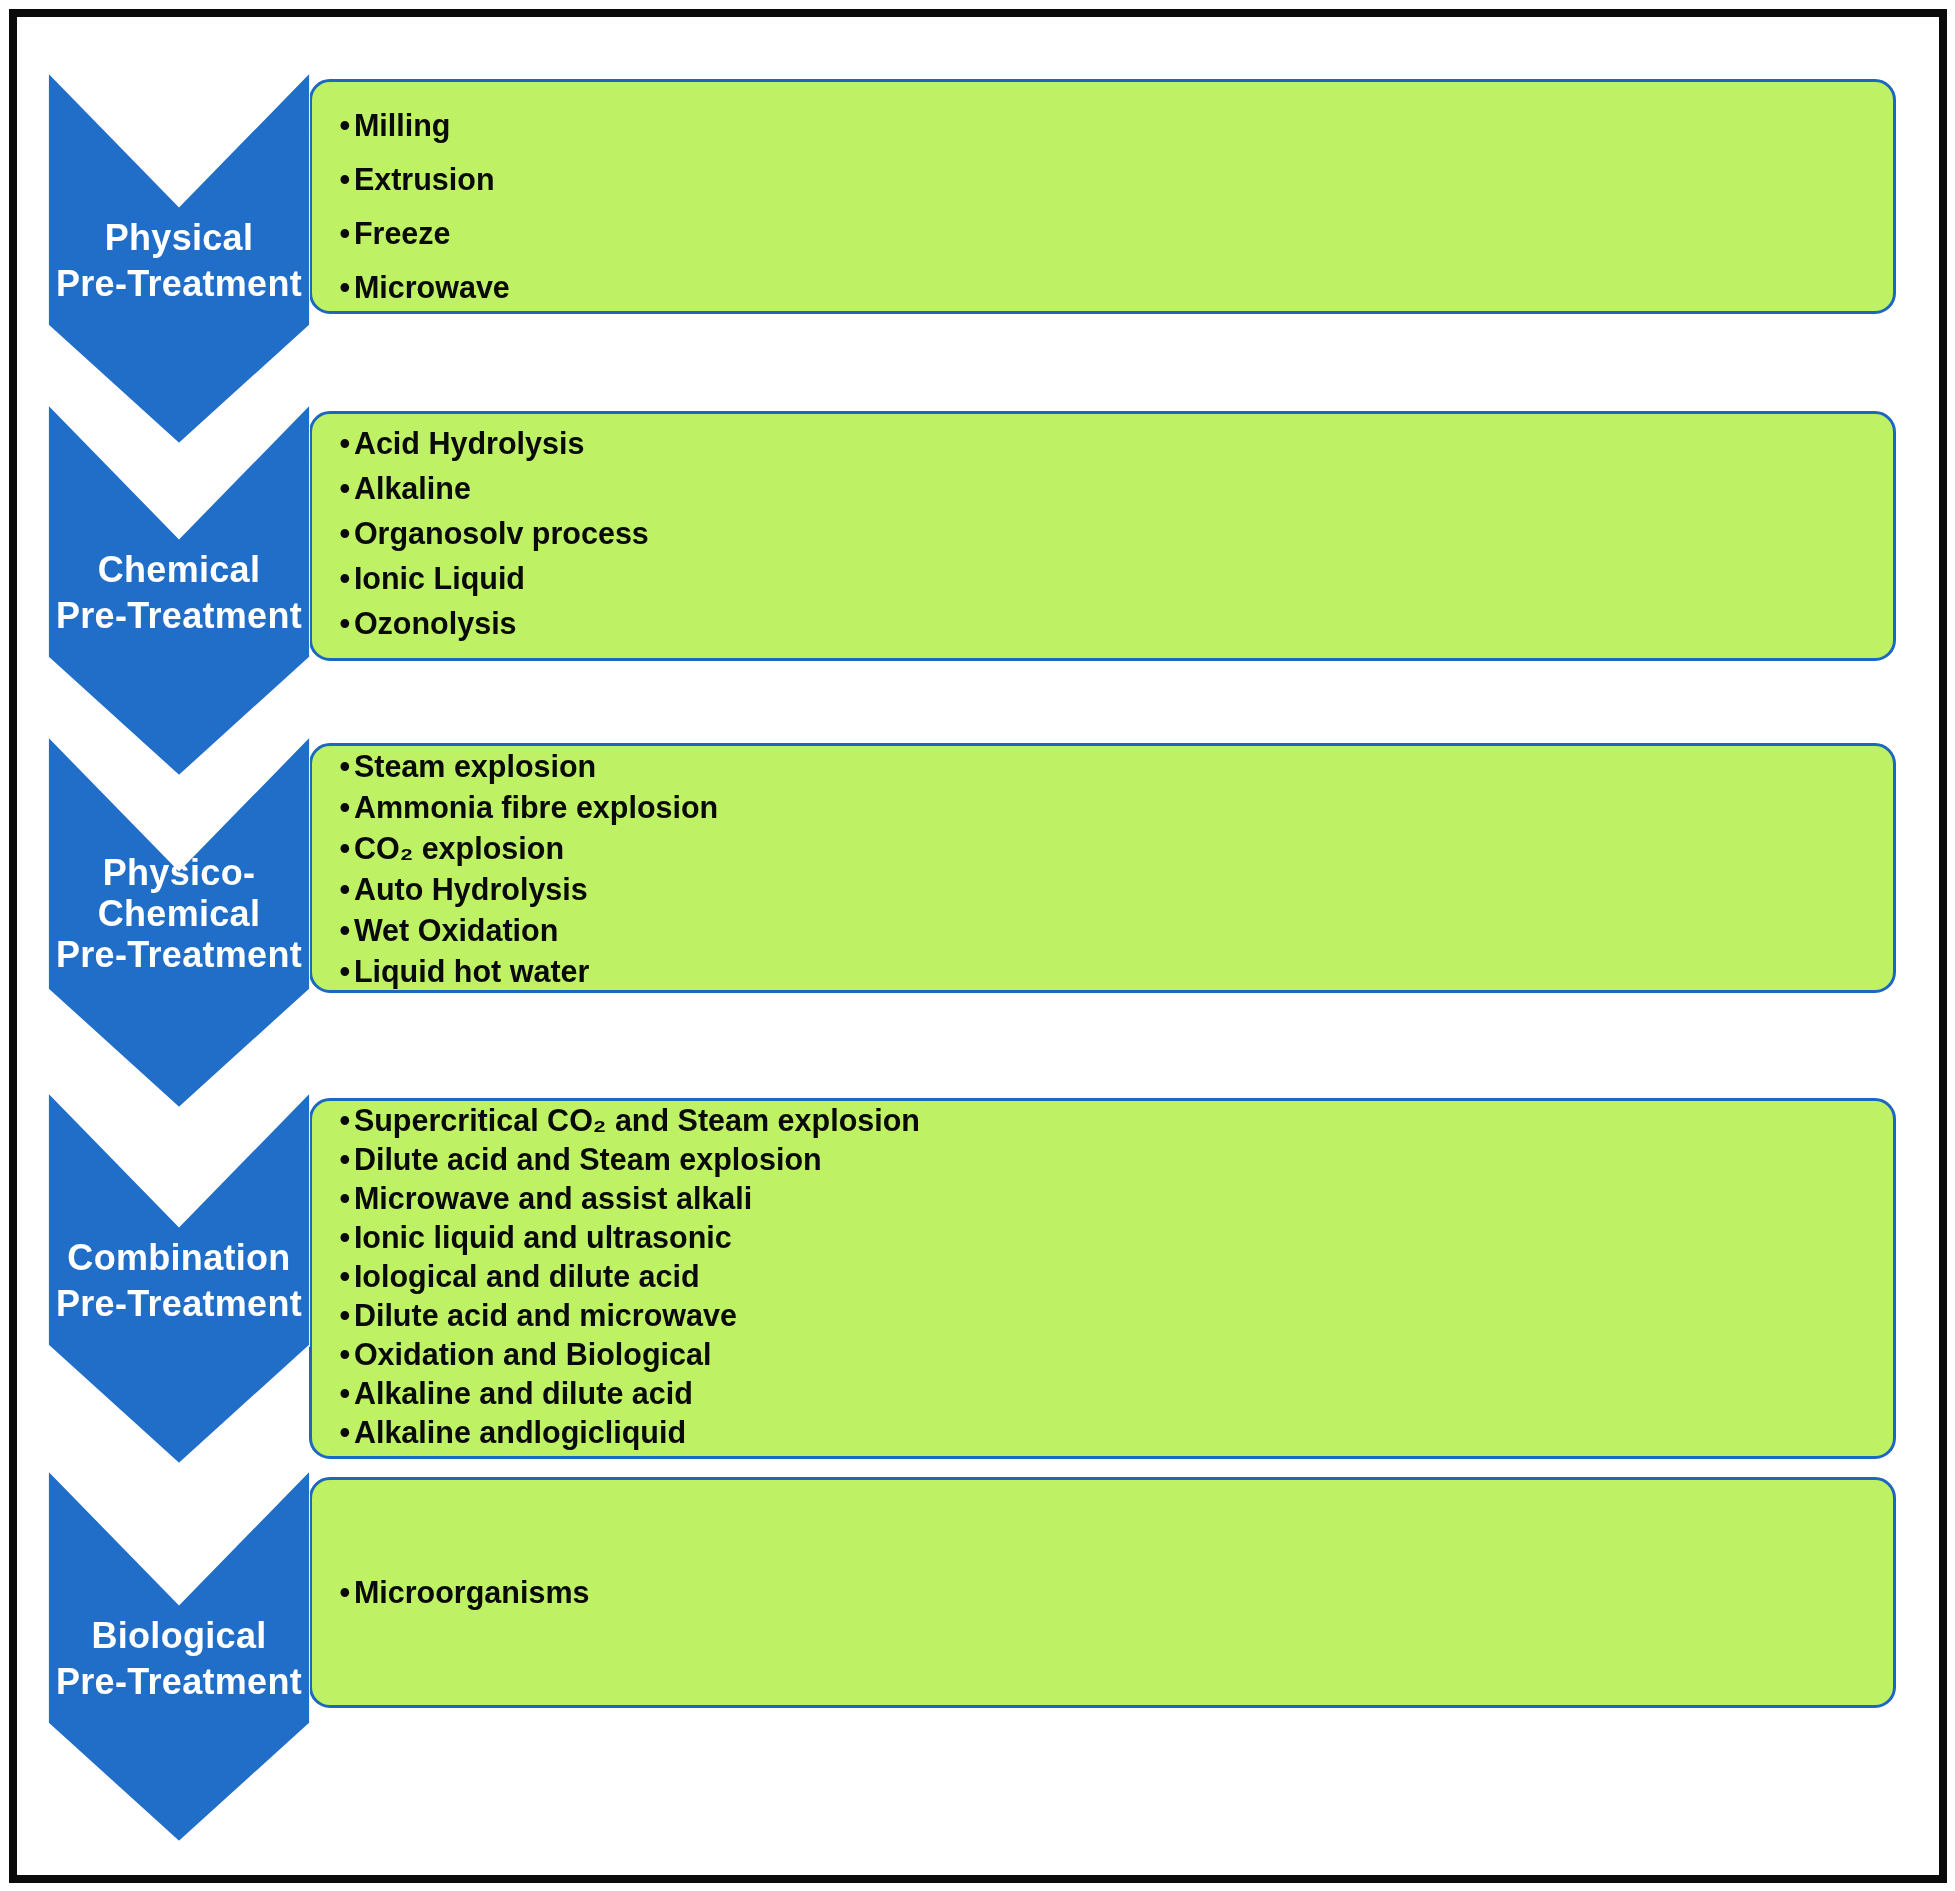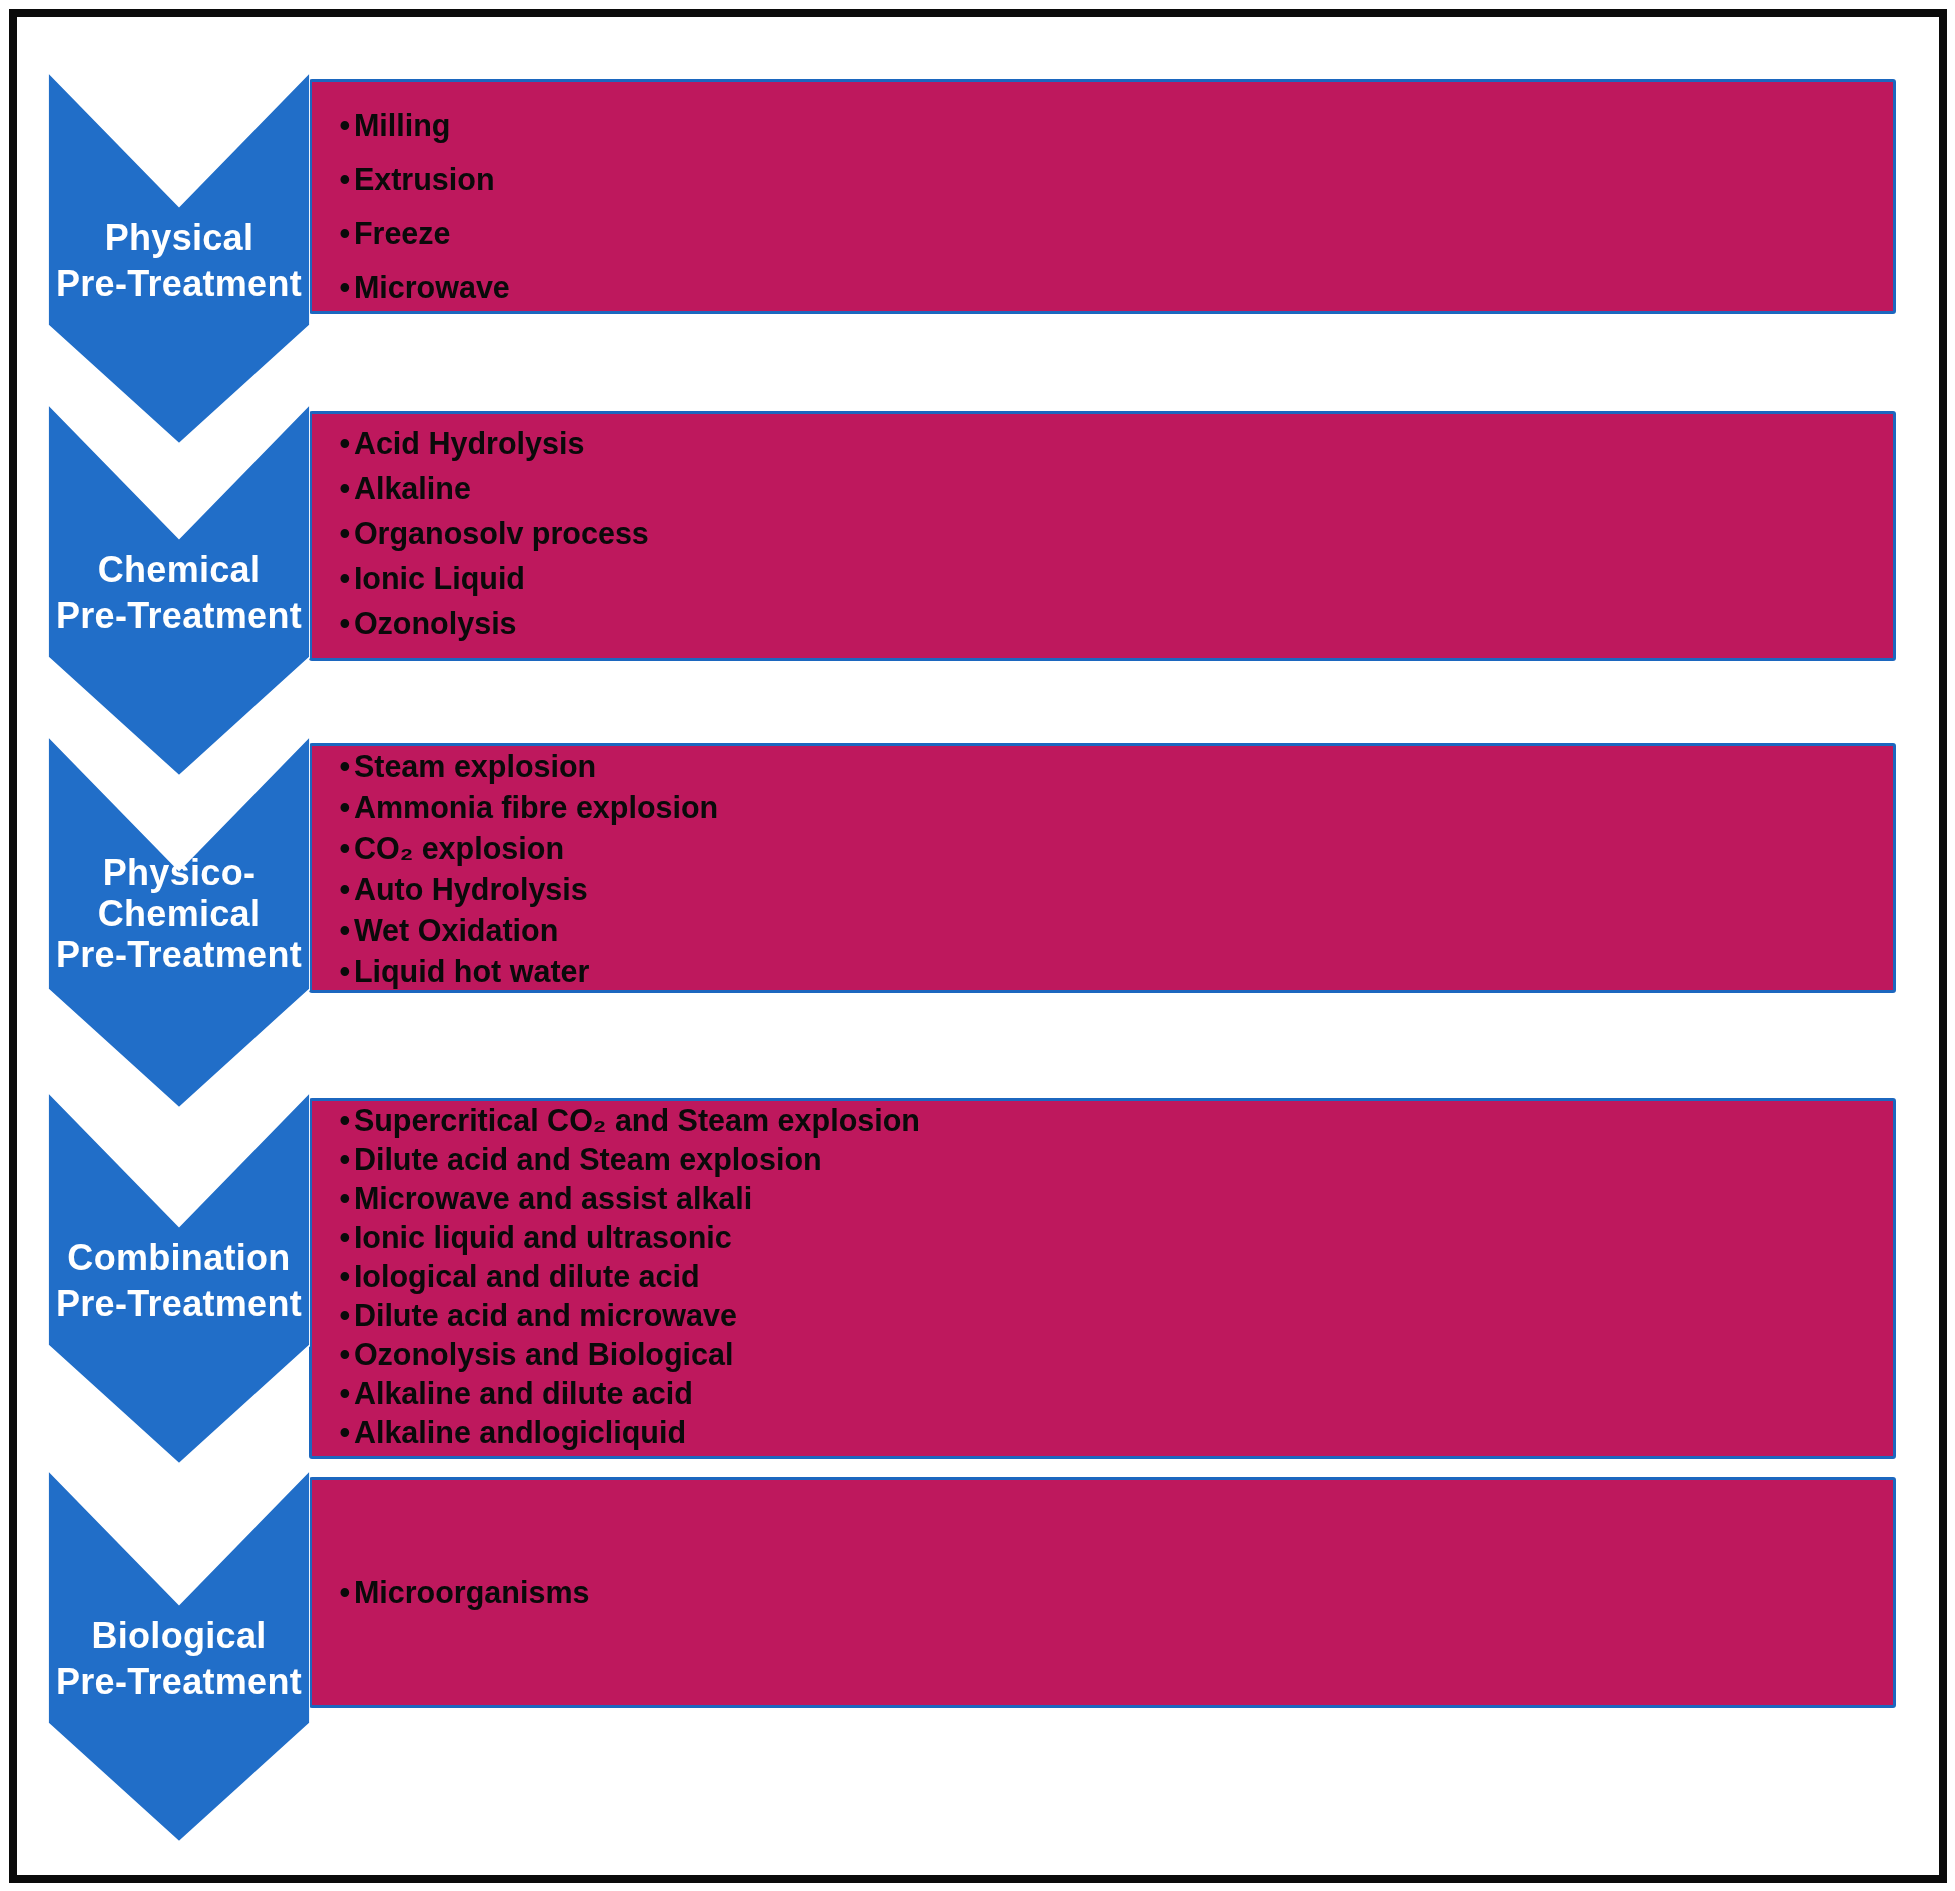--- a/index.html
+++ b/index.html
@@ -15,22 +15,22 @@
   .sec-combination{top:1092px;}
   .sec-biological{top:1470px;}
   .chev{position:absolute;left:0;top:0;width:262px;height:372px;z-index:2;}
   .chev-label{
     position:absolute;left:0;top:143px;width:262px;z-index:3;
     color:#ffffff;font-weight:700;font-size:36px;line-height:46px;text-align:center;
     letter-spacing:0.3px;
   }
   .sec-physico .chev-label{top:92px;line-height:41px;margin-top:24px;}
   .box{
-    position:absolute;left:261px;right:0;background:#be185d;
-    border:3.7px solid #1c67bf;border-radius:3px;z-index:1;box-sizing:border-box;
+    position:absolute;left:261px;right:0;background:#bef264;
+    border:3.7px solid #1c67bf;border-radius:21px;z-index:1;box-sizing:border-box;
   }
   .sec-physical .box{top:7.3px;height:235px;}
   .sec-chemical .box{top:7px;height:250px;}
   .sec-physico .box{top:7.3px;height:250px;}
   .sec-combination .box{top:6.1px;height:361px;}
   .sec-biological .box{top:7.3px;height:231px;display:flex;align-items:center;}
   .items{
     list-style:none;margin:0;padding:0 24.4px 0 27.5px;
     font-weight:700;color:#0a0a0a;font-size:30.5px;
   }
@@ -120,21 +120,21 @@
         <span class="label-line">Pre-Treatment</span>
       </div>
     <div class="box">
       <ul class="items">
           <li class="item">Supercritical CO₂ and Steam explosion</li>
           <li class="item">Dilute acid and Steam explosion</li>
           <li class="item">Microwave and assist alkali</li>
           <li class="item">Ionic liquid and ultrasonic</li>
           <li class="item">Iological and dilute acid</li>
           <li class="item">Dilute acid and microwave</li>
-          <li class="item">Ozonolysis and Biological</li>
+          <li class="item">Oxidation and Biological</li>
           <li class="item">Alkaline and dilute acid</li>
           <li class="item">Alkaline andlogicliquid</li>
         </ul>
     </div>
   </div>
 
   <div class="sec sec-biological">
     <svg class="chev" viewBox="0 0 430 610" preserveAspectRatio="none">
       <polygon points="0,0 215,220 430,0 430,415 215,610 0,415" fill="#216EC8" stroke="#ffffff" stroke-width="3"></polygon>
     </svg>

